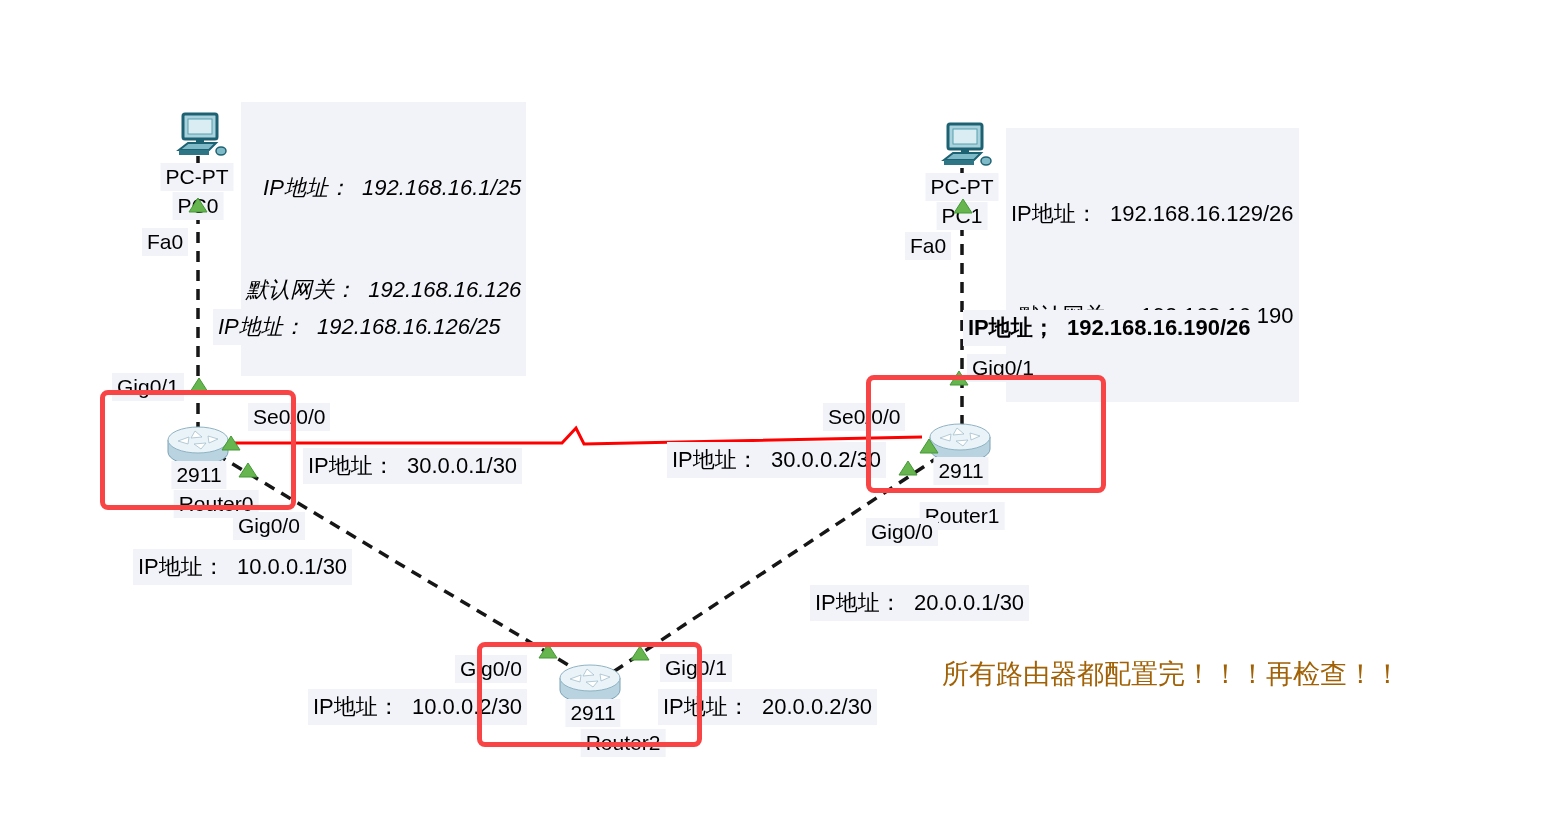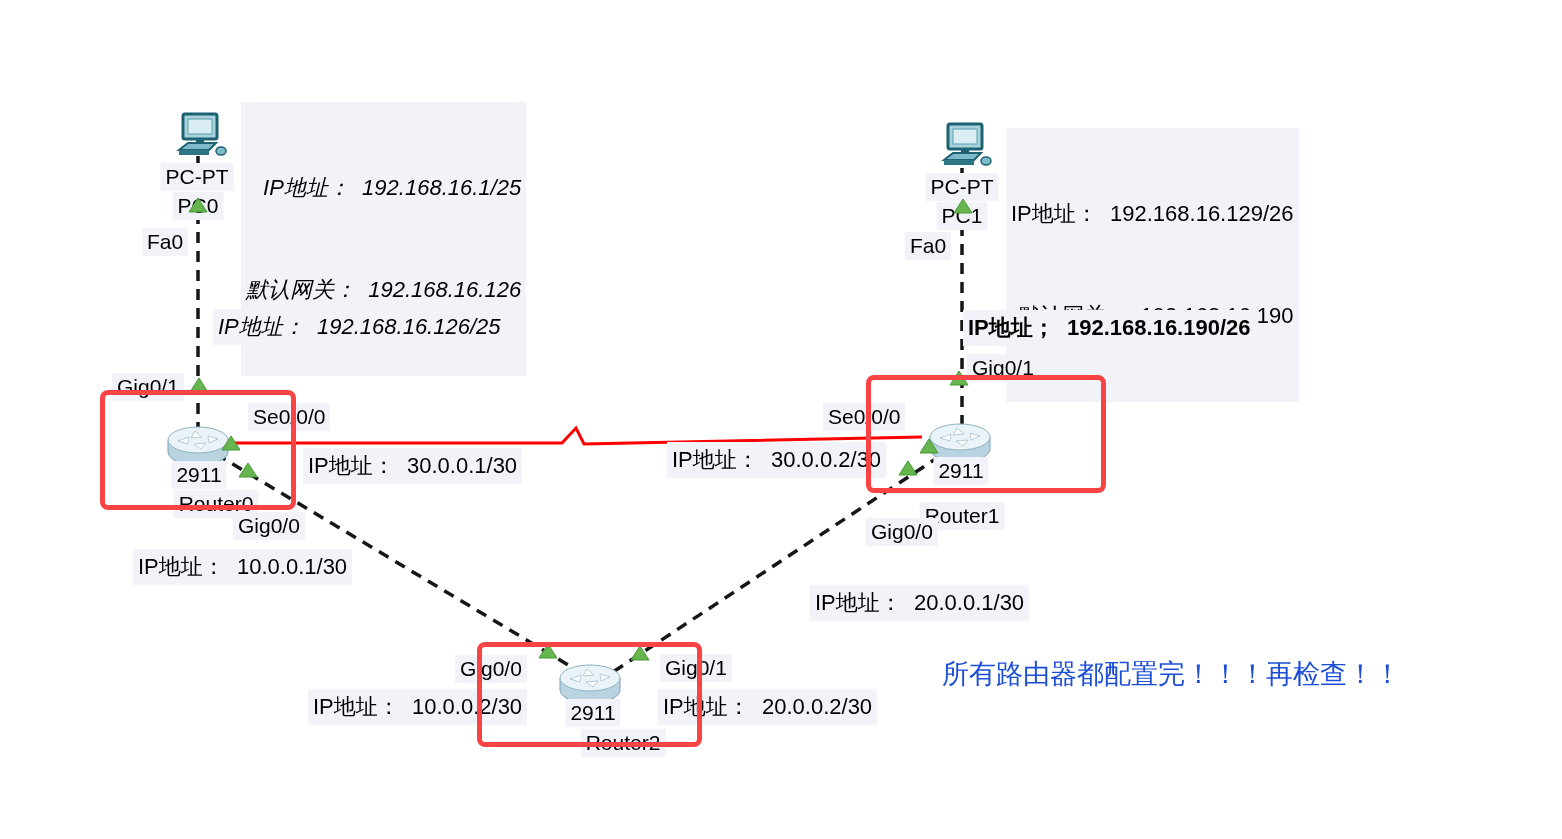--- a/index.html
+++ b/index.html
@@ -15,21 +15,21 @@
     position:absolute;z-index:2;background:#f2f3f9;color:#000;
     font-size:21px;line-height:26px;padding:1px 5px;white-space:pre;text-align:right;
   }
   .info{font-size:22px;line-height:34px;}
   .ctr{transform:translateX(-50%);}
   .hl{
     position:absolute;z-index:5;border:5px solid #f84444;border-radius:8px;
     background:transparent;pointer-events:none;box-sizing:border-box;
   }
   .note{
-    position:absolute;z-index:3;color:#1d4ed8;font-size:27px;line-height:32px;
+    position:absolute;z-index:3;color:#a16207;font-size:27px;line-height:32px;
     white-space:pre;background:transparent;
   }
 </style>
 </head>
 <body>
 
 <div class="canvas">
 
   <svg class="layer links-layer" width="1562" height="839">
     <line x1="198" y1="156" x2="198" y2="438" stroke="#161616" stroke-width="3.5" stroke-dasharray="11 8"></line>

